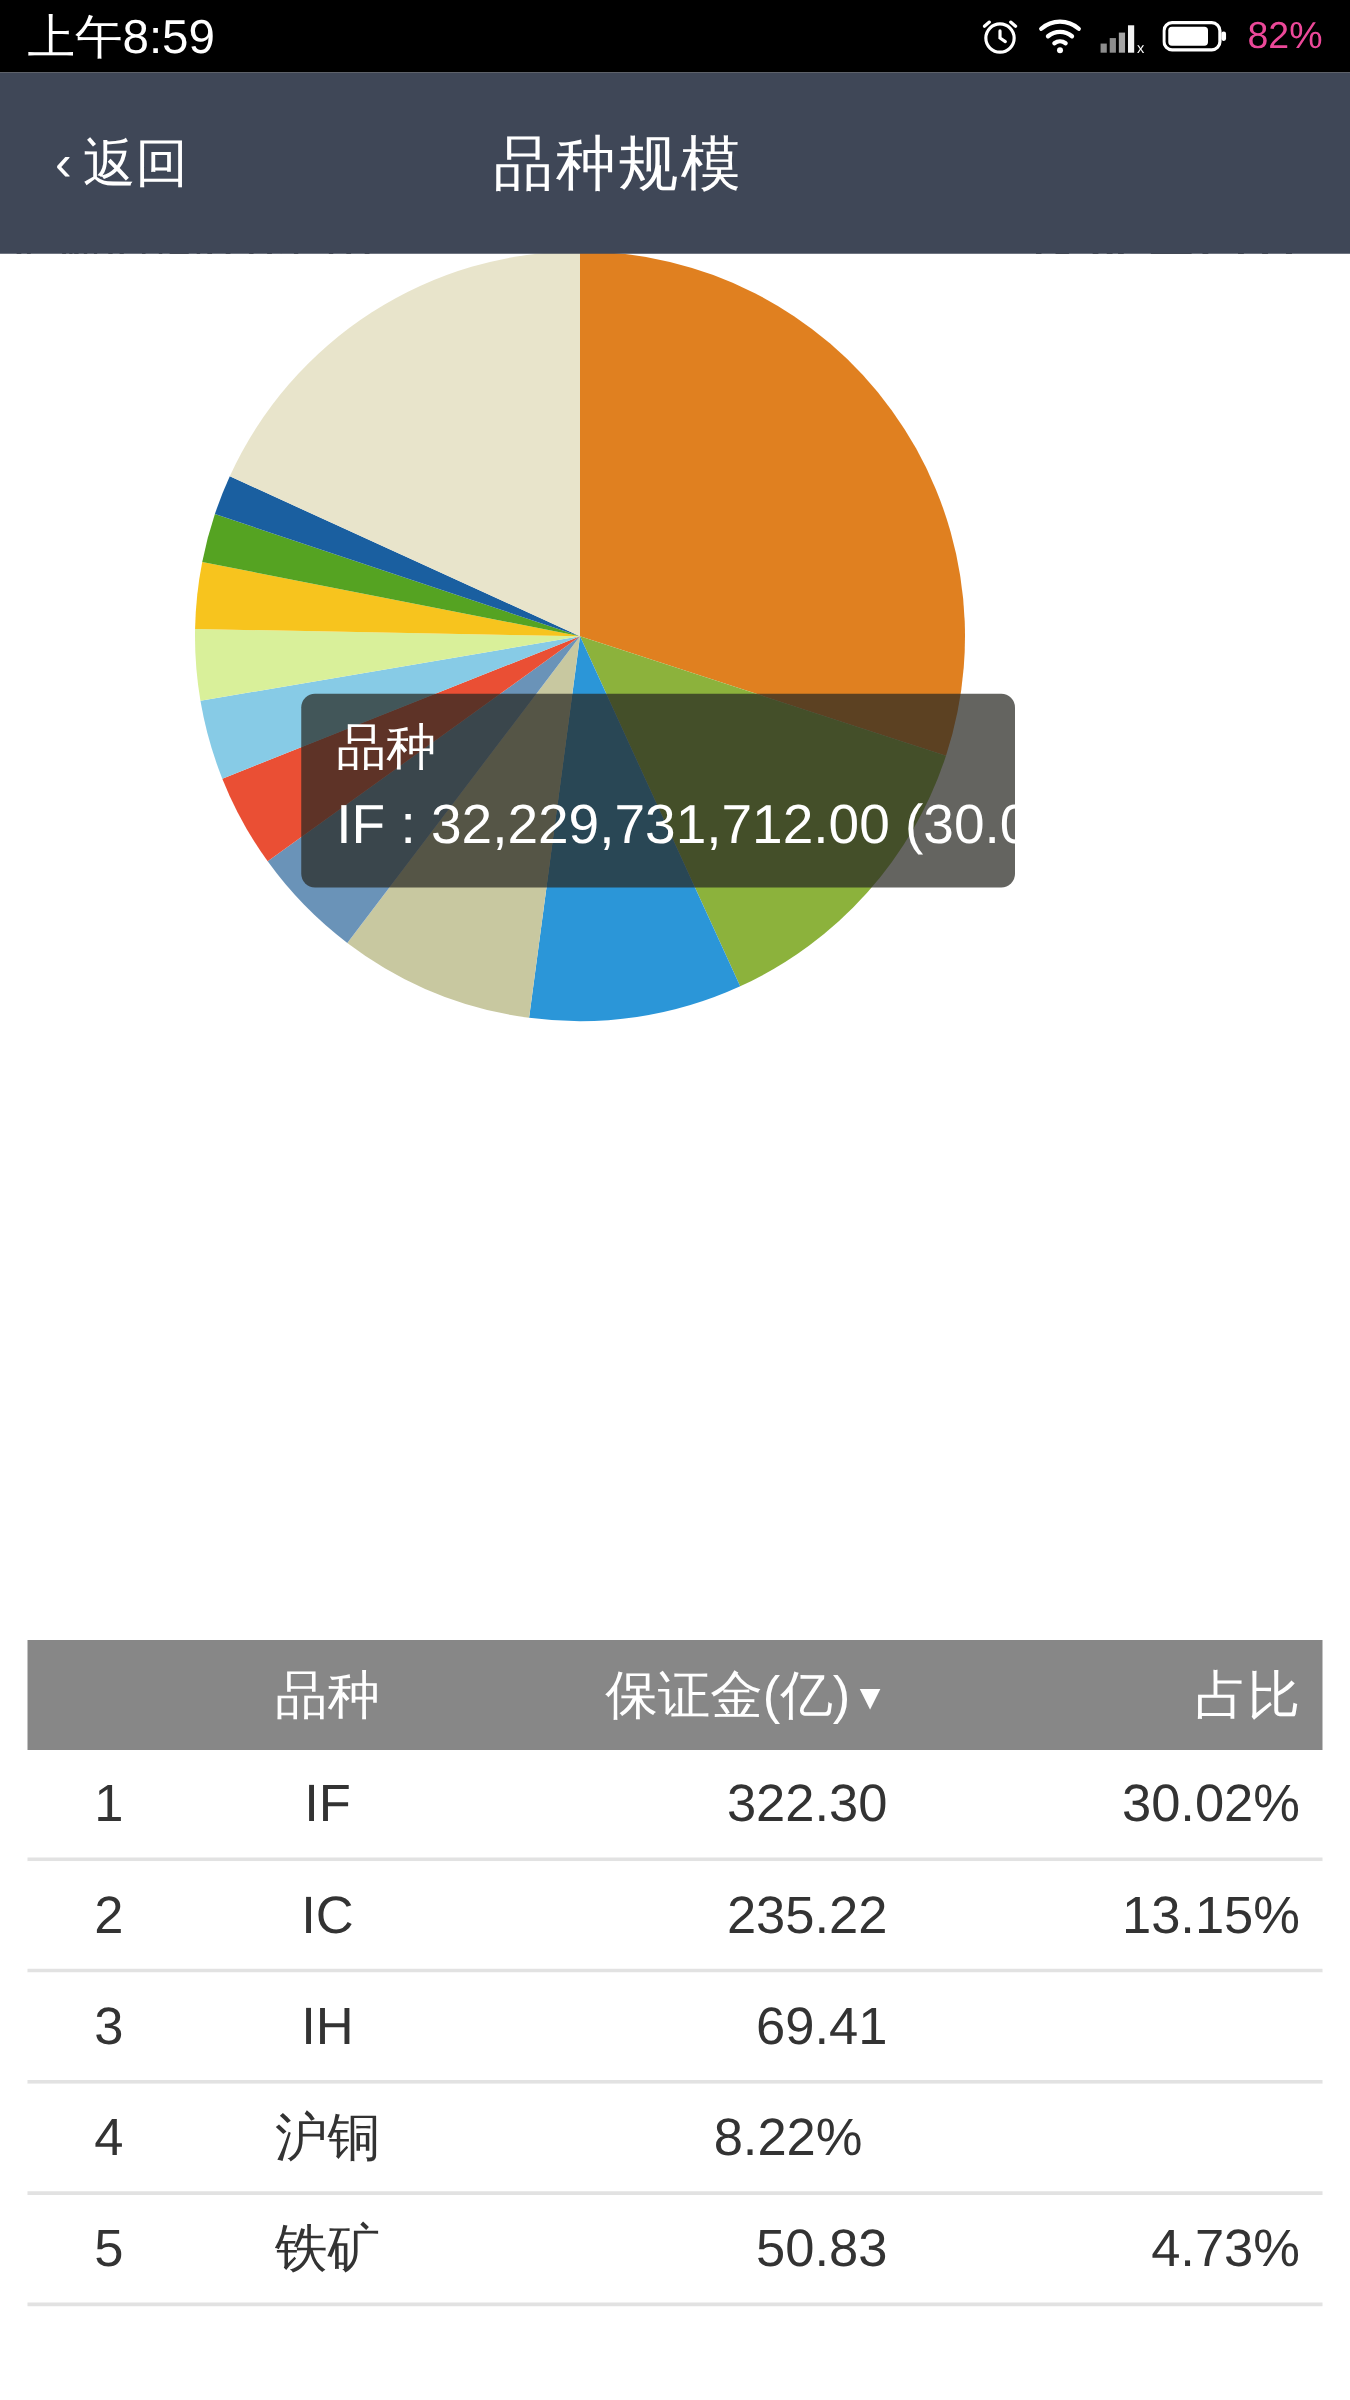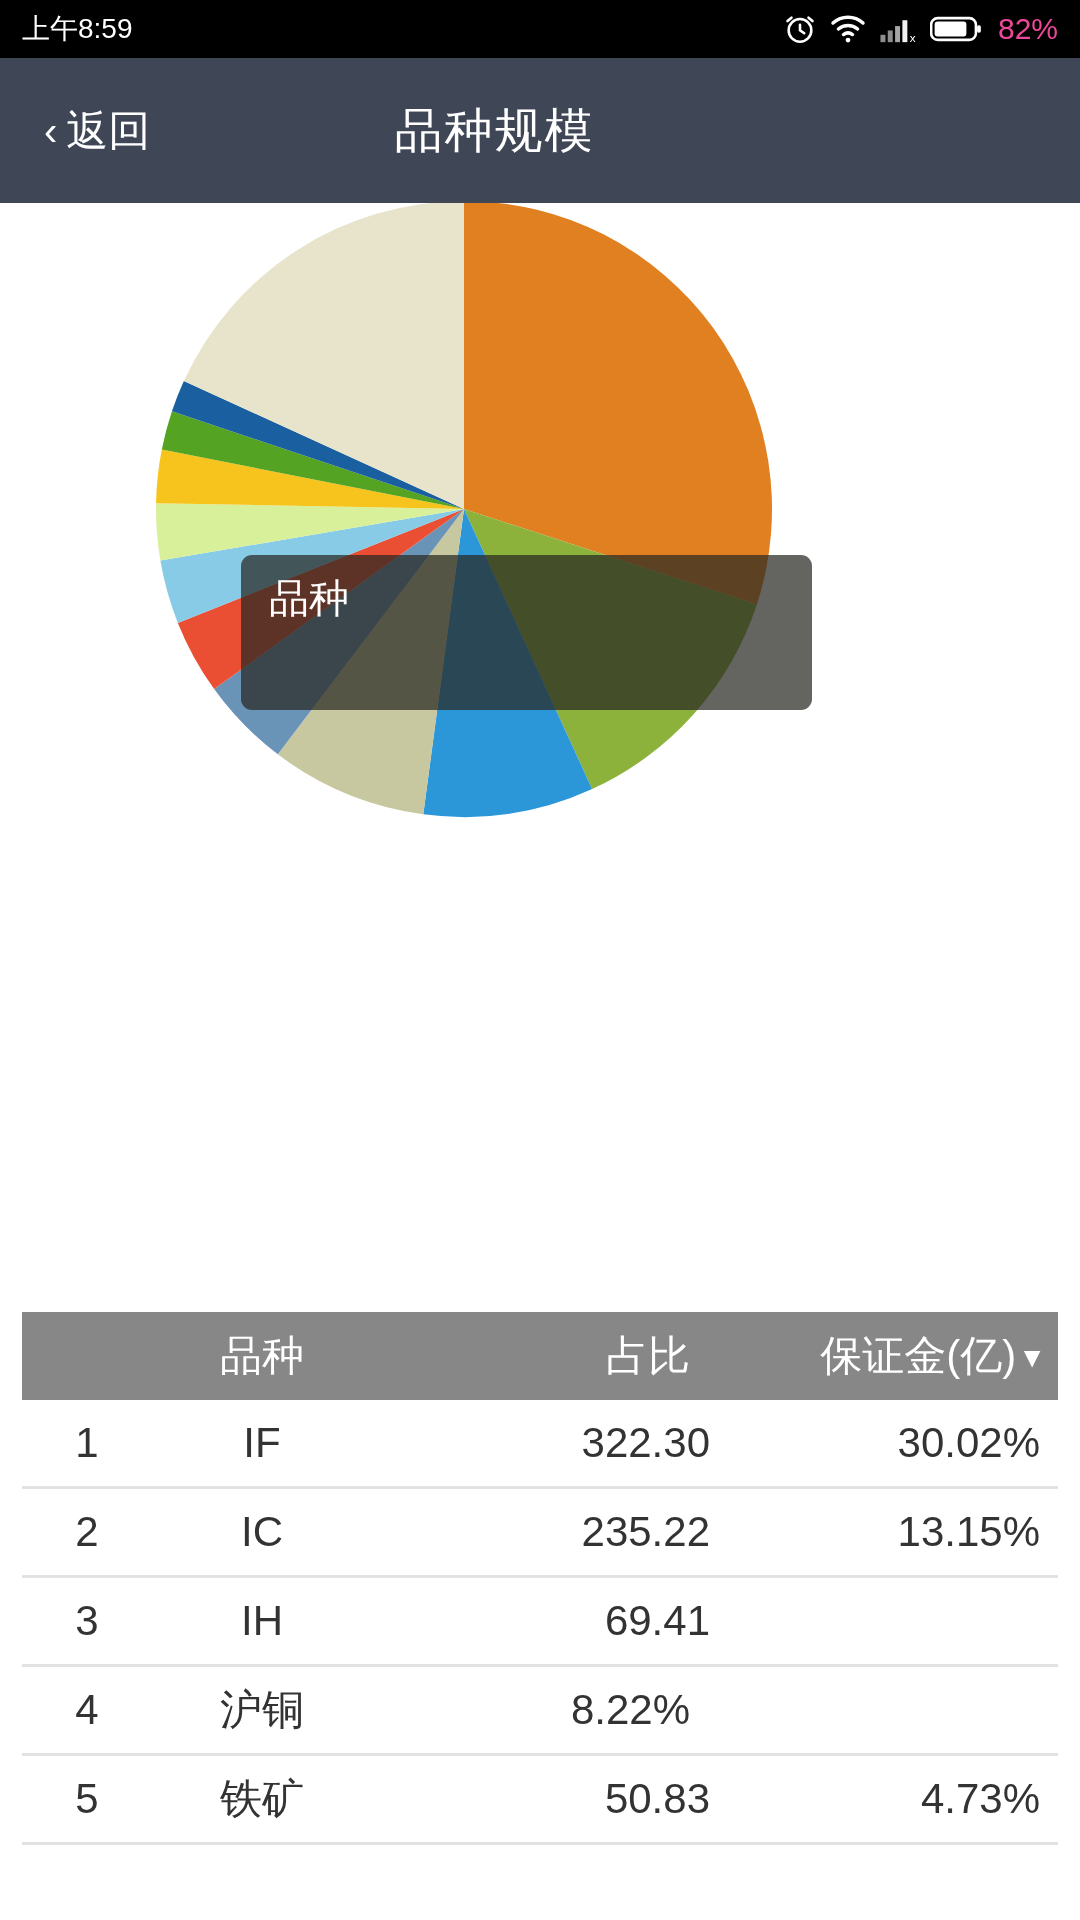--- a/index.html
+++ b/index.html
@@ -23,21 +23,21 @@
     height: 58px;
     background: #000000;
     display: flex;
     align-items: center;
     justify-content: space-between;
     padding: 0 22px;
     box-sizing: border-box;
   }
   .statusbar .clock {
     color: #ffffff;
-    font-size: 28px;
+    font-size: 38px;
     letter-spacing: 0px;
   }
   .status-icons {
     display: flex;
     align-items: center;
     gap: 13px;
   }
   .status-icons svg { display: block; }
   .battery-pct {
     color: #ec4899;
@@ -297,20 +297,21 @@
         <path d="M 309 309 L 5.356358399217868 360.61917197530147 A 308 308 0 0 1 1.0547154667108316 303.19468056765413 Z" fill="#d9f09a"></path>
         <path d="M 309 309 L 1.0547154667108316 303.19468056765413 A 308 308 0 0 1 6.786724176088342 249.57663829956883 Z" fill="#f7c41e"></path>
         <path d="M 309 309 L 6.786724176088342 249.57663829956883 A 308 308 0 0 1 16.92313773781035 211.24977477737508 Z" fill="#55a322"></path>
         <path d="M 309 309 L 16.92313773781035 211.24977477737508 A 308 308 0 0 1 28.847963984198543 181.02017066662003 Z" fill="#1a5fa0"></path>
         <path d="M 309 309 L 28.847963984198543 181.02017066662003 A 308 308 0 0 1 309.0000000000005 1 Z" fill="#e8e4cb"></path>
       </svg>
   </div>
 
   <div class="tooltip">
     <div class="tooltip-title">品种</div>
+    <div class="tooltip-row">IF : 32,229,731,712.00 (30.02%)</div>
   </div>
 
   <div class="legend">
     <div class="legend-row" id="legend-row-1">
         <div class="legend-item">
           <div class="legend-swatch" style="background: rgb(224, 128, 32);"></div>
           <div class="legend-label">IF</div>
         </div>
         <div class="legend-item">
           <div class="legend-swatch" style="background: rgb(140, 178, 60);"></div>
@@ -355,22 +356,22 @@
           <div class="legend-label">豆油</div>
         </div>
       </div>
   </div>
 </div>
 
 <div class="table">
   <div class="thead">
     <div class="th col-idx"></div>
     <div class="th col-name">品种</div>
+    <div class="th col-value"><span>保证金(亿)</span><span class="sort-caret">▼</span></div>
     <div class="th col-pct">占比</div>
-    <div class="th col-value"><span>保证金(亿)</span><span class="sort-caret">▼</span></div>
   </div>
   <div id="table-body">
       <div class="trow">
         <div class="td col-idx">1</div>
         <div class="td col-name">IF</div>
         <div class="td col-value">322.30</div>
         <div class="td col-pct">30.02%</div>
       </div>
       <div class="trow">
         <div class="td col-idx">2</div>

